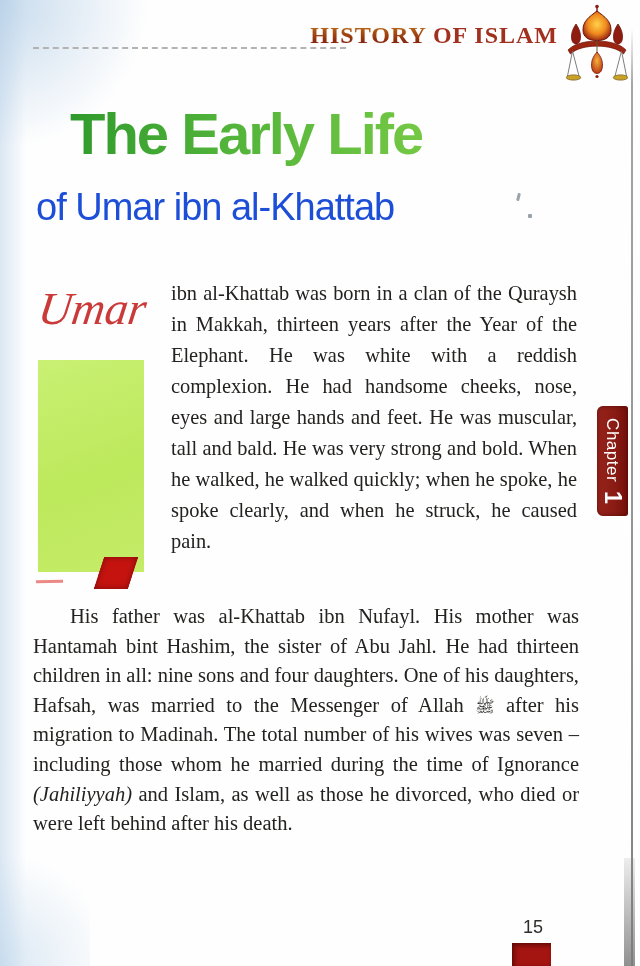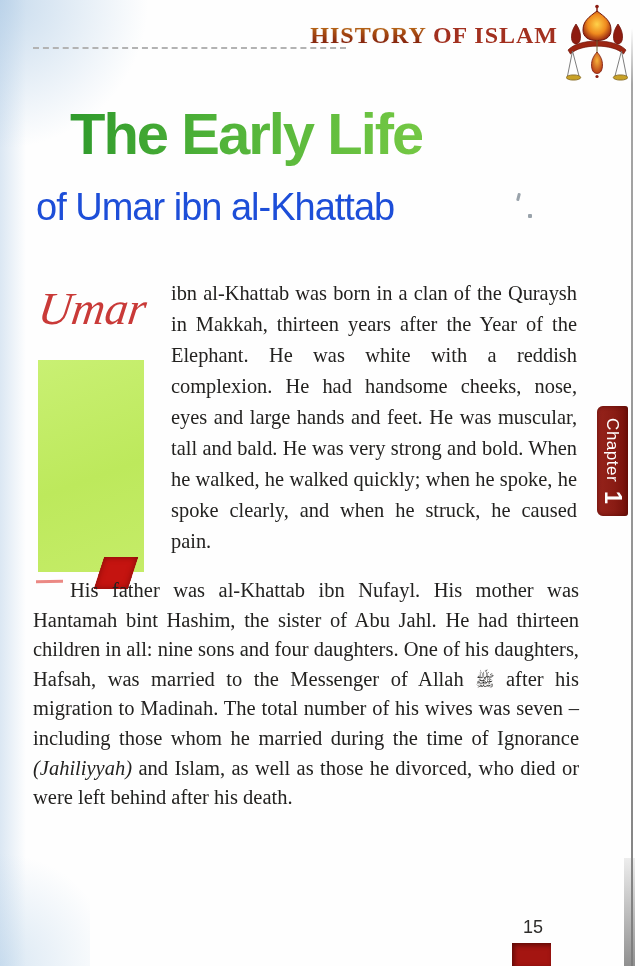--- a/index.html
+++ b/index.html
@@ -55,21 +55,21 @@
   .umar{font-family:"Liberation Serif", serif;font-style:italic;font-size:46px;
     color:#c93a38;margin:4px 0 0 6px;transform:skewX(-8deg);display:inline-block;}
   .green-rect{position:absolute;left:5px;top:82px;width:106px;height:212px;
     background:linear-gradient(160deg,#c9f073 0%, #bde95c 55%, #c5ec68 100%);}
   .red-par{position:absolute;left:66px;top:279px;width:34px;height:32px;
     background:#c51410;transform:skewX(-18deg);box-shadow:inset 0 0 6px #7d0a08;}
   .para1{margin-left:138px;width:406px;text-align:justify;
     font-size:20.4px;line-height:31px;color:#232220;}
 
   
-  .para2{position:absolute;left:33px;top:576px;width:546px;text-align:justify;
+  .para2{position:absolute;left:33px;top:602px;width:546px;text-align:justify;
     text-indent:37px;font-size:20.5px;line-height:29.6px;color:#232220;}
   .para2 .ital{font-style:italic;}
   .pbuh{font-family:"DejaVu Sans", sans-serif;font-size:16px;line-height:1;}
 
   
   .chapter-tab{position:absolute;left:597px;top:406px;width:31px;height:110px;
     background:linear-gradient(90deg,#96231b 0%, #8a1c14 55%, #731009 100%);
     border-radius:6px 3px 3px 6px;box-shadow:inset 0 0 4px rgba(60,5,2,.6);overflow:hidden;}
   .tab-rot{position:absolute;top:0;left:0;width:110px;height:31px;
     transform:rotate(90deg) translateY(-31px);transform-origin:top left;

